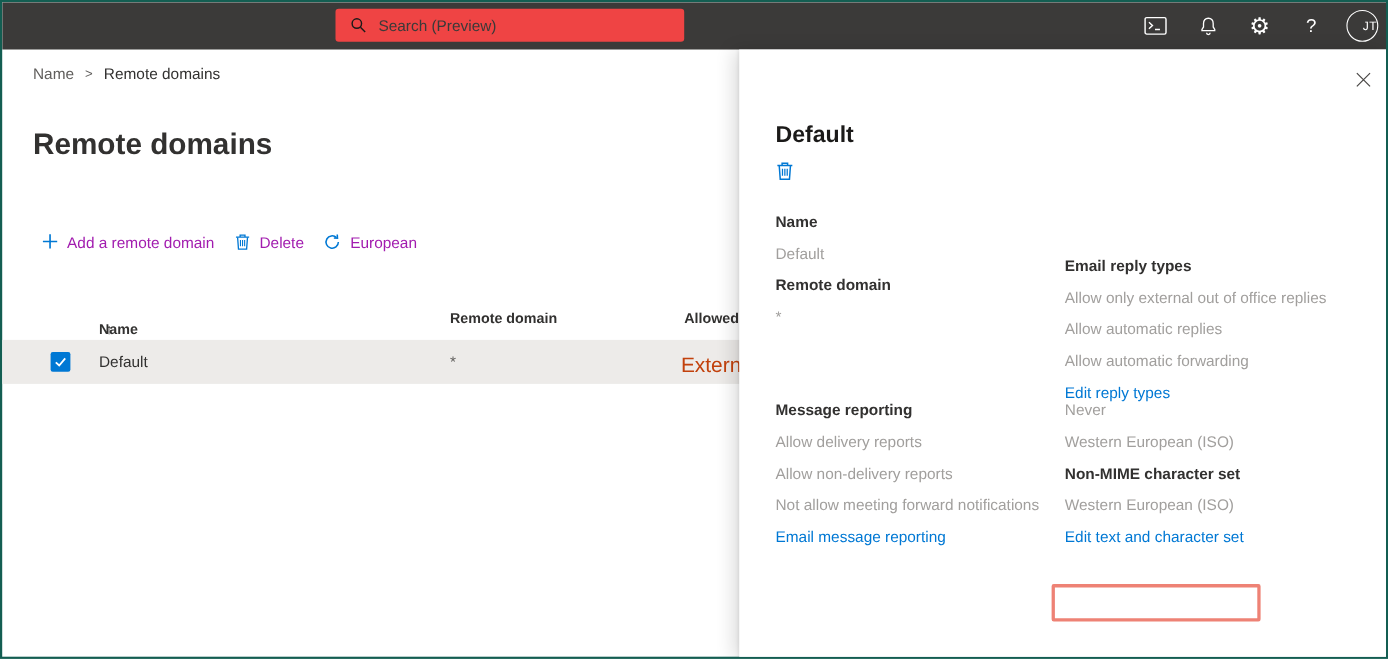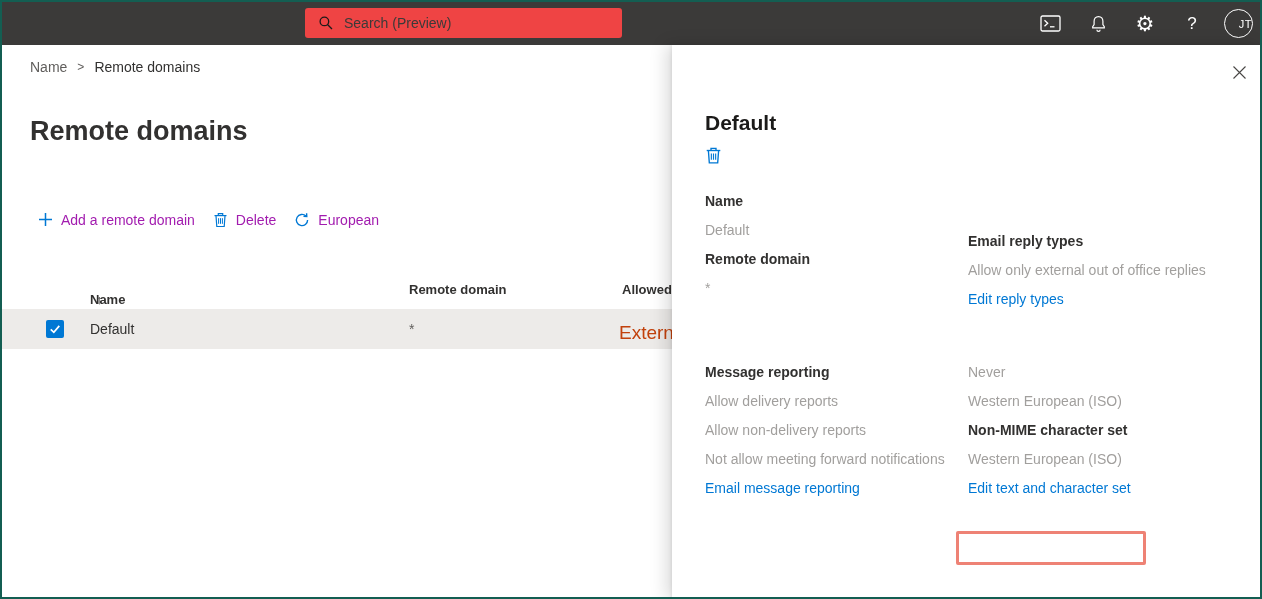--- a/index.html
+++ b/index.html
@@ -178,20 +178,22 @@
     <div class="fieldcol col1a">
       <div class="lbl">Name</div>
       <div class="val">Default</div>
       <div class="lbl">Remote domain</div>
       <div class="val">*</div>
     </div>
 
     <div class="fieldcol col2a">
       <div class="lbl">Email reply types</div>
       <div class="val">Allow only external out of office replies</div>
+      <div class="val">Allow automatic replies</div>
+      <div class="val">Allow automatic forwarding</div>
       <div class="lnk">Edit reply types</div>
     </div>
 
     <div class="fieldcol col1b">
       <div class="lbl">Message reporting</div>
       <div class="val">Allow delivery reports</div>
       <div class="val">Allow non-delivery reports</div>
       <div class="val">Not allow meeting forward notifications</div>
       <div class="lnk">Email message reporting</div>
     </div>

